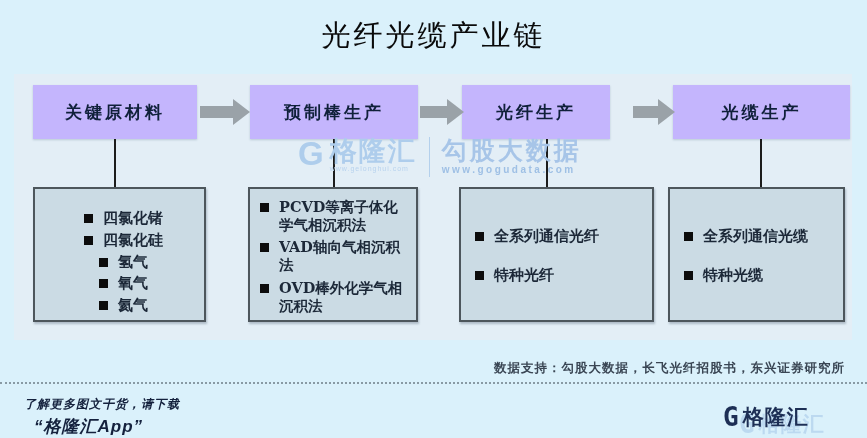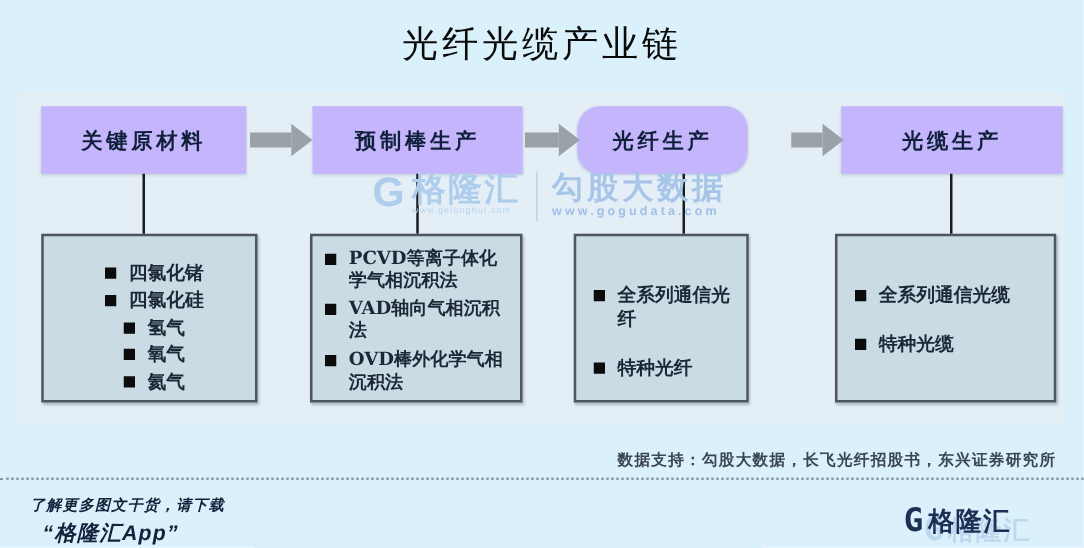--- a/index.html
+++ b/index.html
@@ -13,42 +13,42 @@
 
   .panel { position:absolute; left:14px; top:74px; width:838px; height:266px;
            background:#e3eef6; }
 
   .stage-header { position:absolute; top:85px; height:54px; background:#c4b5fd;
                   display:flex; align-items:center; justify-content:center;
                   font-size:17px; font-weight:bold; color:#10203a; letter-spacing:3px;
                   box-shadow:0 1px 2px rgba(60,90,120,.25); }
   .hdr1 { left:33px;  width:164px; }
   .hdr2 { left:250px; width:168px; }
-  .hdr3 { left:462px; width:136px;border-radius:18px; }
+  .hdr3 { left:462px; width:148px; }
   .hdr4 { left:673px; width:177px; }
 
   .arrow { position:absolute; top:99px; height:26px; display:flex; align-items:center; }
   .arr1 { left:200px; width:50px; }
   .arr2 { left:420px; width:44px; }
   .arr3 { left:633px; width:42px; }
   .arrow .shaft { flex:1; height:12px; background:#9aa2a8; }
   .arrow .head  { width:0; height:0; border-top:13px solid transparent;
                   border-bottom:13px solid transparent; border-left:17px solid #9aa2a8; }
 
   .connector { position:absolute; top:139px; height:49px; width:2px; background:#1c1c1c; }
   .con1 { left:114px; } .con2 { left:333px; } .con3 { left:546px; } .con4 { left:760px; }
 
   .content-box { position:absolute; top:187px; height:135px; background:#cbdbe4;
                  border:2px solid #4d565c; box-shadow:1px 2px 2px rgba(50,70,90,.3);
                  display:flex; flex-direction:column;
                  font-family:"DejaVu Serif","Liberation Serif",serif;
                  font-weight:600; color:#1c2838; }
   .box1 { left:33px;  width:173px; padding:20px 8px 6px 14px; gap:3px; font-size:15px;align-items:center; }
   .box2 { left:248px; width:170px; padding:9px 4px 4px 8px;  gap:4px; font-size:14.5px; }
-  .box3 { left:459px; width:140px; padding:38px 6px 6px 12px; gap:20px; font-size:15px; }
+  .box3 { left:459px; width:195px; padding:38px 6px 6px 12px; gap:20px; font-size:15px; }
   .box4 { left:668px; width:177px; padding:38px 6px 6px 12px; gap:20px; font-size:15px; }
 
   .li { display:flex; align-items:flex-start; line-height:1.25; }
   .bullet { width:9px; height:9px; background:#0c0c0c; flex:0 0 9px;
             margin:5px 10px 0 2px; }
 
   .watermark { position:absolute; left:298px; top:137px; display:flex;
                align-items:flex-start; pointer-events:none; }
   .wm-g { font-size:33px; font-weight:bold; color:#aecdec; line-height:34px; margin-right:6px; }
   .wm-brand { color:#aecdec; margin-right:12px; }

